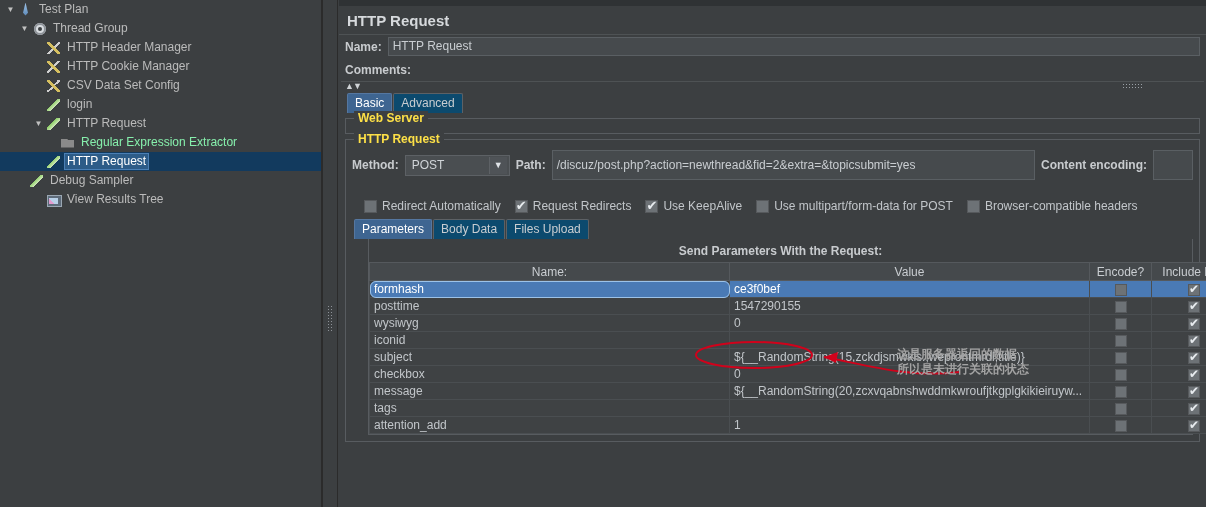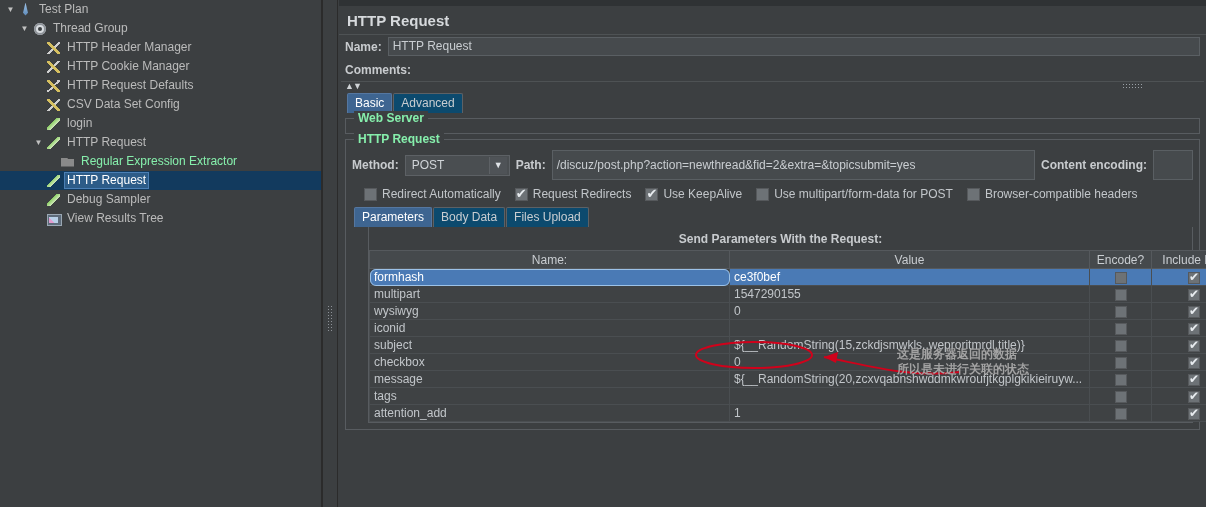--- a/index.html
+++ b/index.html
@@ -149,38 +149,38 @@
   
   .group {
     position:relative;
     border:1px solid #585c60;
     margin:5px 6px 0 6px;
     padding:8px 6px 6px 6px;
   }
   .group > .legend {
     position:absolute; top:-8px; left:8px;
     background:#3c3f41; padding:0 4px;
-    font-size:12px; font-weight:bold; color:#86efac;
+    font-size:12px; font-weight:bold; color:#fde047;
   }
 
   .inline { display:flex; align-items:center; gap:6px; }
 
   
   .select {
     display:flex; align-items:center; justify-content:space-between;
     background:#4a4e51; border:1px solid #5d6165; height:21px;
     width:105px; color:#d0d4d8; font-size:12px; padding:0 2px 0 6px;
   }
   .select .caret {
     width:18px; height:17px; display:flex; align-items:center; justify-content:center;
     background:#4f5357; border-left:1px solid #5d6165; font-size:9px; color:#e0e4e8;
   }
 
   
-  .cbrow { display:flex; align-items:center; gap:14px; padding:7px 10px 6px 12px; }
+  .cbrow { display:flex; align-items:center; gap:14px; padding:7px 10px 6px 12px;margin-top:12px; }
   .cb { display:flex; align-items:center; gap:5px; font-size:12px; color:#c2c6ca; }
   .box {
     width:13px; height:13px; background:#6d7276; border:1px solid #56595c;
     position:relative; flex:none;
   }
   .box.checked::after {
     content:"✔"; position:absolute; left:0px; top:-3px;
     font-size:13px; color:#e8ecef; line-height:15px;
   }
 
@@ -250,25 +250,20 @@
           <span class="tlabel">HTTP Header Manager</span>
         </div>
         <div class="tree-row" style="padding-left: 32px;">
           <span class="twist"></span>
           <span class="ticon ic-wrench"></span>
           <span class="tlabel">HTTP Cookie Manager</span>
         </div>
         <div class="tree-row" style="padding-left: 32px;">
           <span class="twist"></span>
           <span class="ticon ic-wrench"></span>
-          <span class="tlabel">HTTP Request Defaults</span>
-        </div>
-        <div class="tree-row" style="padding-left: 32px;">
-          <span class="twist"></span>
-          <span class="ticon ic-wrench"></span>
           <span class="tlabel">CSV Data Set Config</span>
         </div>
         <div class="tree-row" style="padding-left: 32px;">
           <span class="twist"></span>
           <span class="ticon ic-pencil"></span>
           <span class="tlabel">login</span>
         </div>
         <div class="tree-row" style="padding-left: 32px;">
           <span class="twist">▼</span>
           <span class="ticon ic-pencil"></span>
@@ -277,21 +272,21 @@
         <div class="tree-row" style="padding-left: 46px;">
           <span class="twist"></span>
           <span class="ticon ic-folder"></span>
           <span class="tlabel dim">Regular Expression Extractor</span>
         </div>
         <div class="tree-row selected" style="padding-left: 32px;">
           <span class="twist"></span>
           <span class="ticon ic-pencil"></span>
           <span class="tlabel">HTTP Request</span>
         </div>
-        <div class="tree-row" style="padding-left: 32px;">
+        <div class="tree-row" style="padding-left: 15px;">
           <span class="twist"></span>
           <span class="ticon ic-pencil"></span>
           <span class="tlabel">Debug Sampler</span>
         </div>
         <div class="tree-row" style="padding-left: 32px;">
           <span class="twist"></span>
           <span class="ticon ic-chart"></span>
           <span class="tlabel">View Results Tree</span>
         </div>
       </div>
@@ -391,21 +386,21 @@
               </tr>
             </thead>
           <tbody id="params-body">
               <tr class="sel">
                 <td class="cname">formhash</td>
                 <td>ce3f0bef</td>
                 <td class="ctr"><span class="minibox"></span></td>
                 <td class="ctr"><span class="minicheck"></span></td>
               </tr>
               <tr class="">
-                <td class="cname">multipart</td>
+                <td class="cname">posttime</td>
                 <td>1547290155</td>
                 <td class="ctr"><span class="minibox"></span></td>
                 <td class="ctr"><span class="minicheck"></span></td>
               </tr>
               <tr class="">
                 <td class="cname">wysiwyg</td>
                 <td>0</td>
                 <td class="ctr"><span class="minibox"></span></td>
                 <td class="ctr"><span class="minicheck"></span></td>
               </tr>

